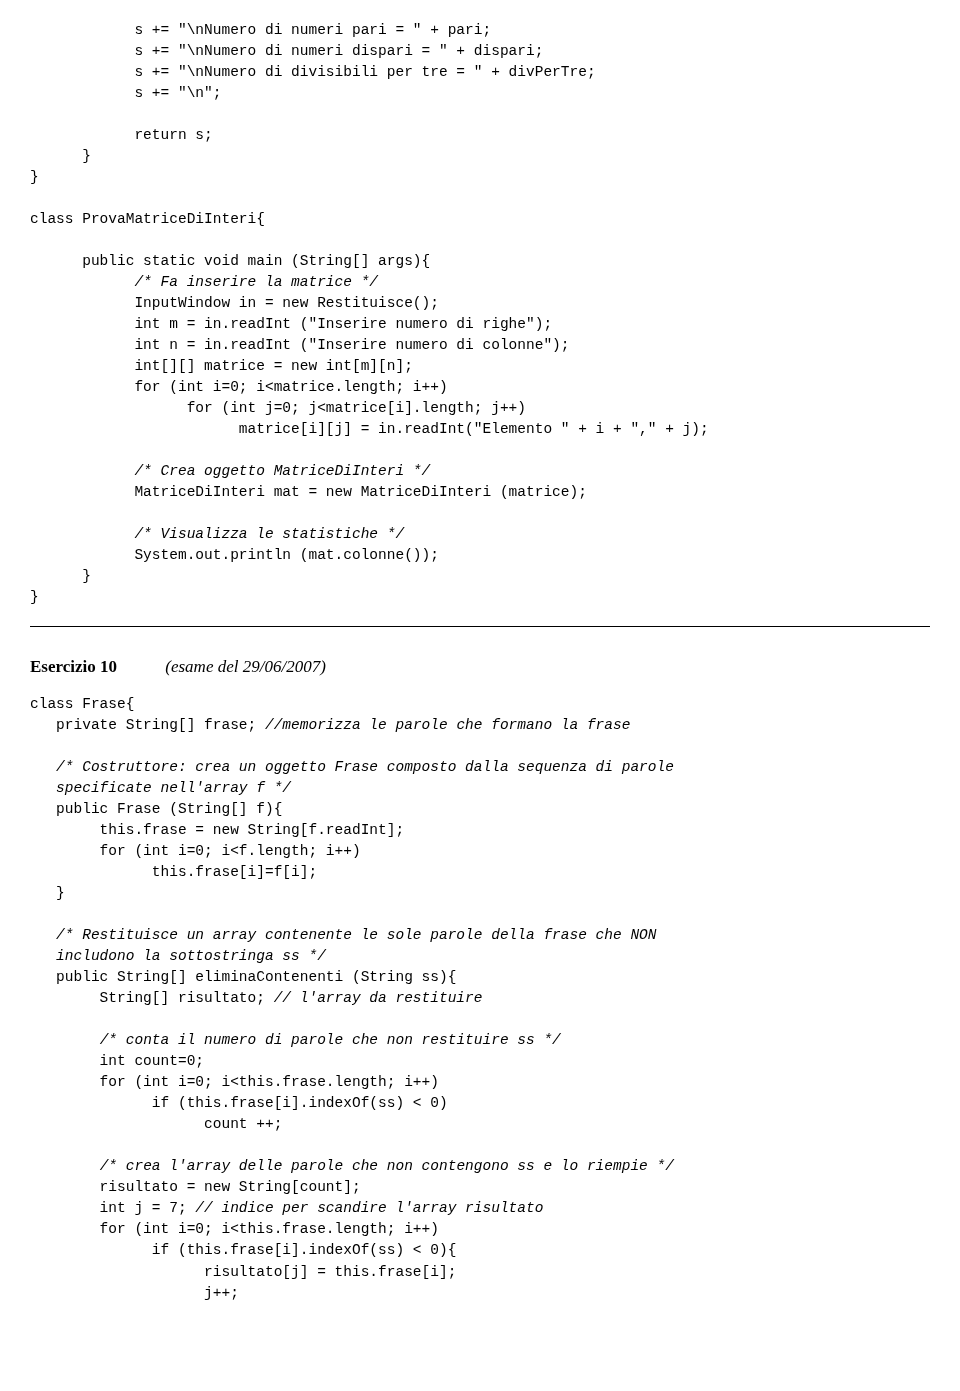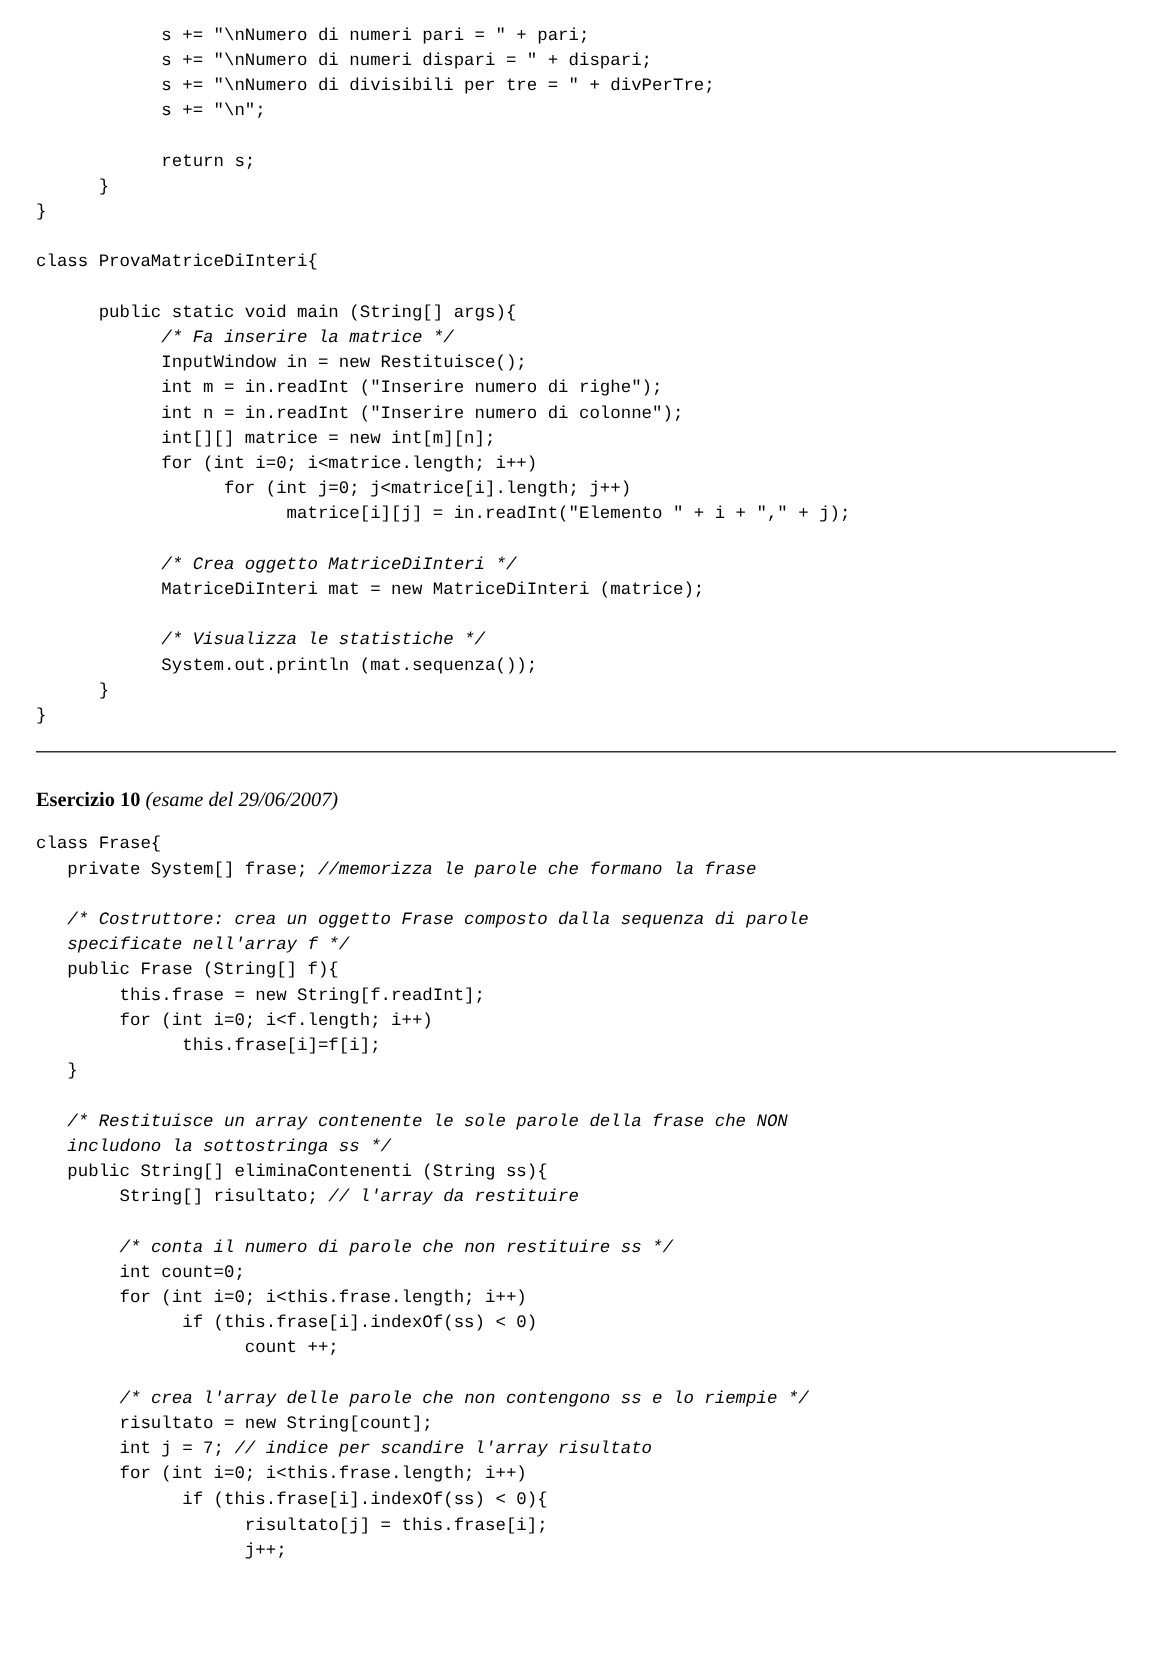--- a/index.html
+++ b/index.html
@@ -26,20 +26,21 @@
     font-size: 17px;
     margin-top: 28px;
     margin-bottom: 14px;
   }
   .heading b {
     font-weight: bold;
     text-align: right;
   }
   .heading i {
     font-style: italic;
+    padding-left: 44px;
   }
   hr {
     border: none;
     border-top: 1px solid #000;
     margin: 18px 0 0 0;
   }
   .codeblock {
     margin: 0;
   }
   .line { white-space: pre; }
@@ -65,33 +66,33 @@
 <span class="line">            int n = in.readInt ("Inserire numero di colonne");</span>
 <span class="line">            int[][] matrice = new int[m][n];</span>
 <span class="line">            for (int i=0; i&lt;matrice.length; i++)</span>
 <span class="line">                  for (int j=0; j&lt;matrice[i].length; j++)</span>
 <span class="line">                        matrice[i][j] = in.readInt("Elemento " + i + "," + j);</span>
 <span class="line"></span>
 <span class="line"><span>            </span><span class="italic">/* Crea oggetto MatriceDiInteri */</span></span>
 <span class="line">            MatriceDiInteri mat = new MatriceDiInteri (matrice);</span>
 <span class="line"></span>
 <span class="line"><span>            </span><span class="italic">/* Visualizza le statistiche */</span></span>
-<span class="line">            System.out.println (mat.sequenza());</span>
+<span class="line">            System.out.println (mat.colonne());</span>
 <span class="line">      }</span>
 <span class="line">}</span>
 </pre>
 
 <hr>
 
 <div class="heading">
   <b>Esercizio 10</b><i> (esame del 29/06/2007)</i>
 </div>
 
 <pre class="codeblock"><span class="line">class Frase{</span>
-<span class="line"><span>   private System[] frase; </span><span class="italic">//memorizza le parole che formano la frase</span></span>
+<span class="line"><span>   private String[] frase; </span><span class="italic">//memorizza le parole che formano la frase</span></span>
 <span class="line"></span>
 <span class="line"><span>   </span><span class="italic">/* Costruttore: crea un oggetto Frase composto dalla sequenza di parole</span></span>
 <span class="line italic">   specificate nell'array f */</span>
 <span class="line">   public Frase (String[] f){</span>
 <span class="line">        this.frase = new String[f.readInt];</span>
 <span class="line">        for (int i=0; i&lt;f.length; i++)</span>
 <span class="line">              this.frase[i]=f[i];</span>
 <span class="line">   }</span>
 <span class="line"></span>
 <span class="line"><span>   </span><span class="italic">/* Restituisce un array contenente le sole parole della frase che NON</span></span>

